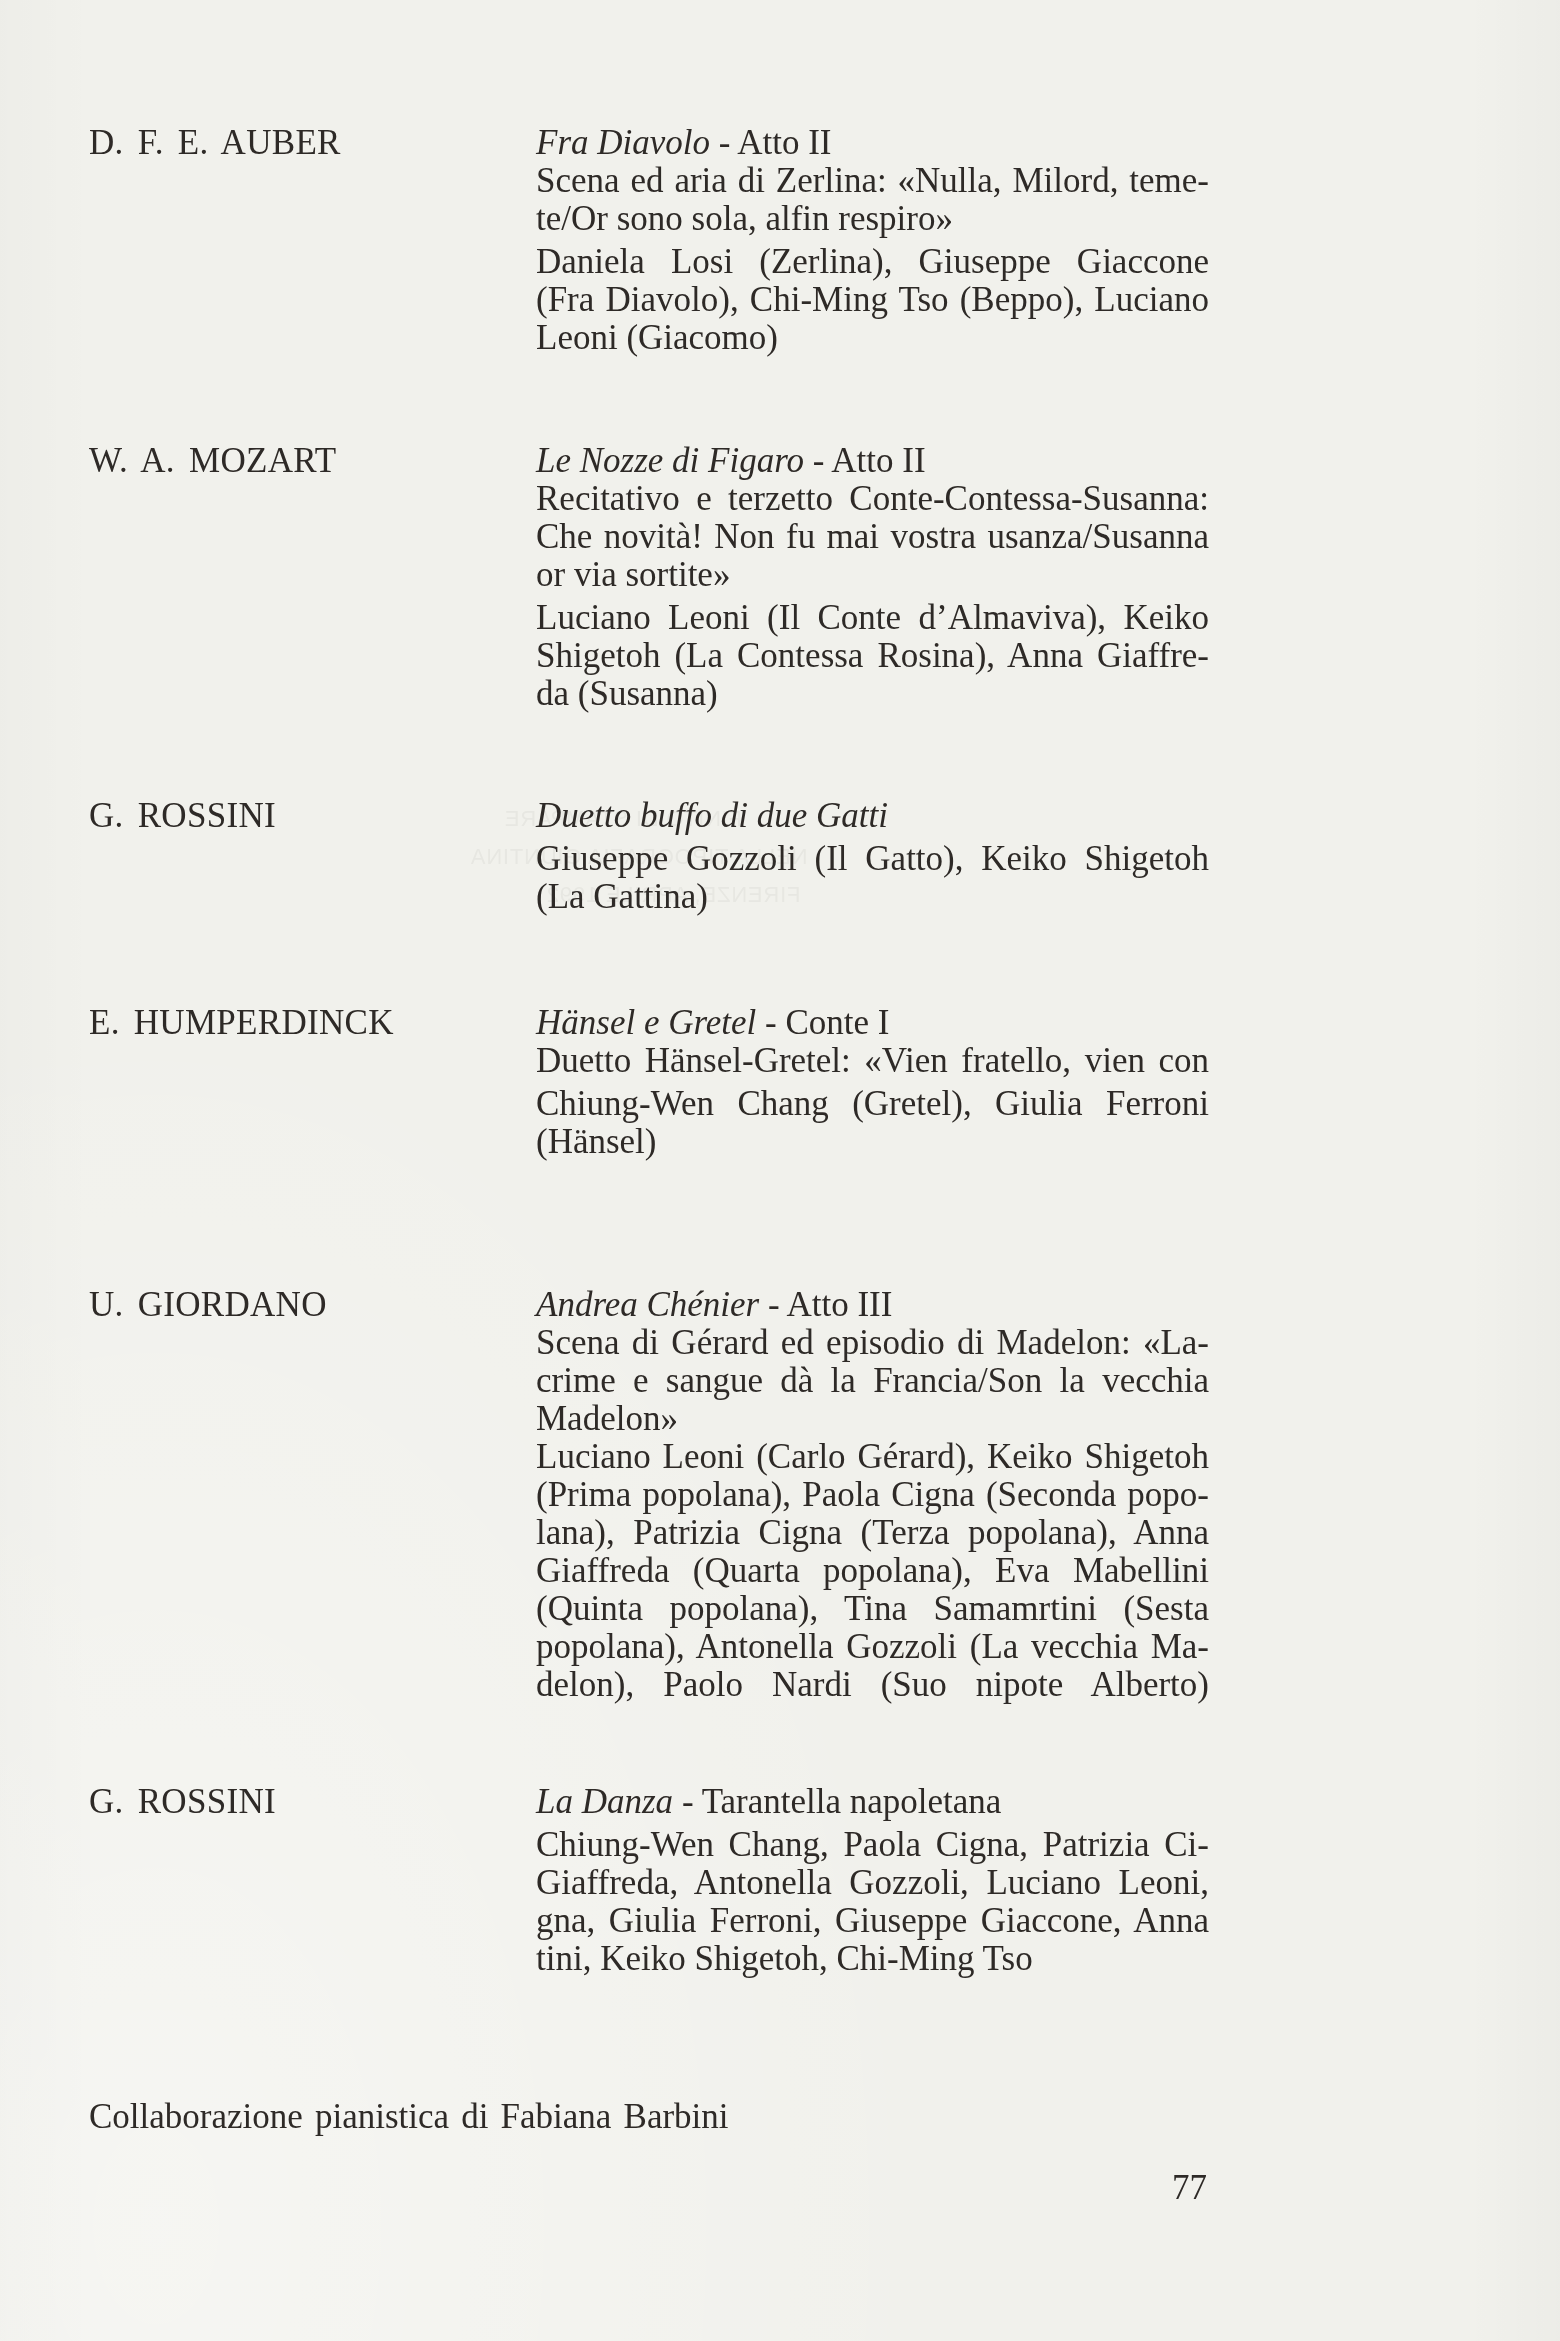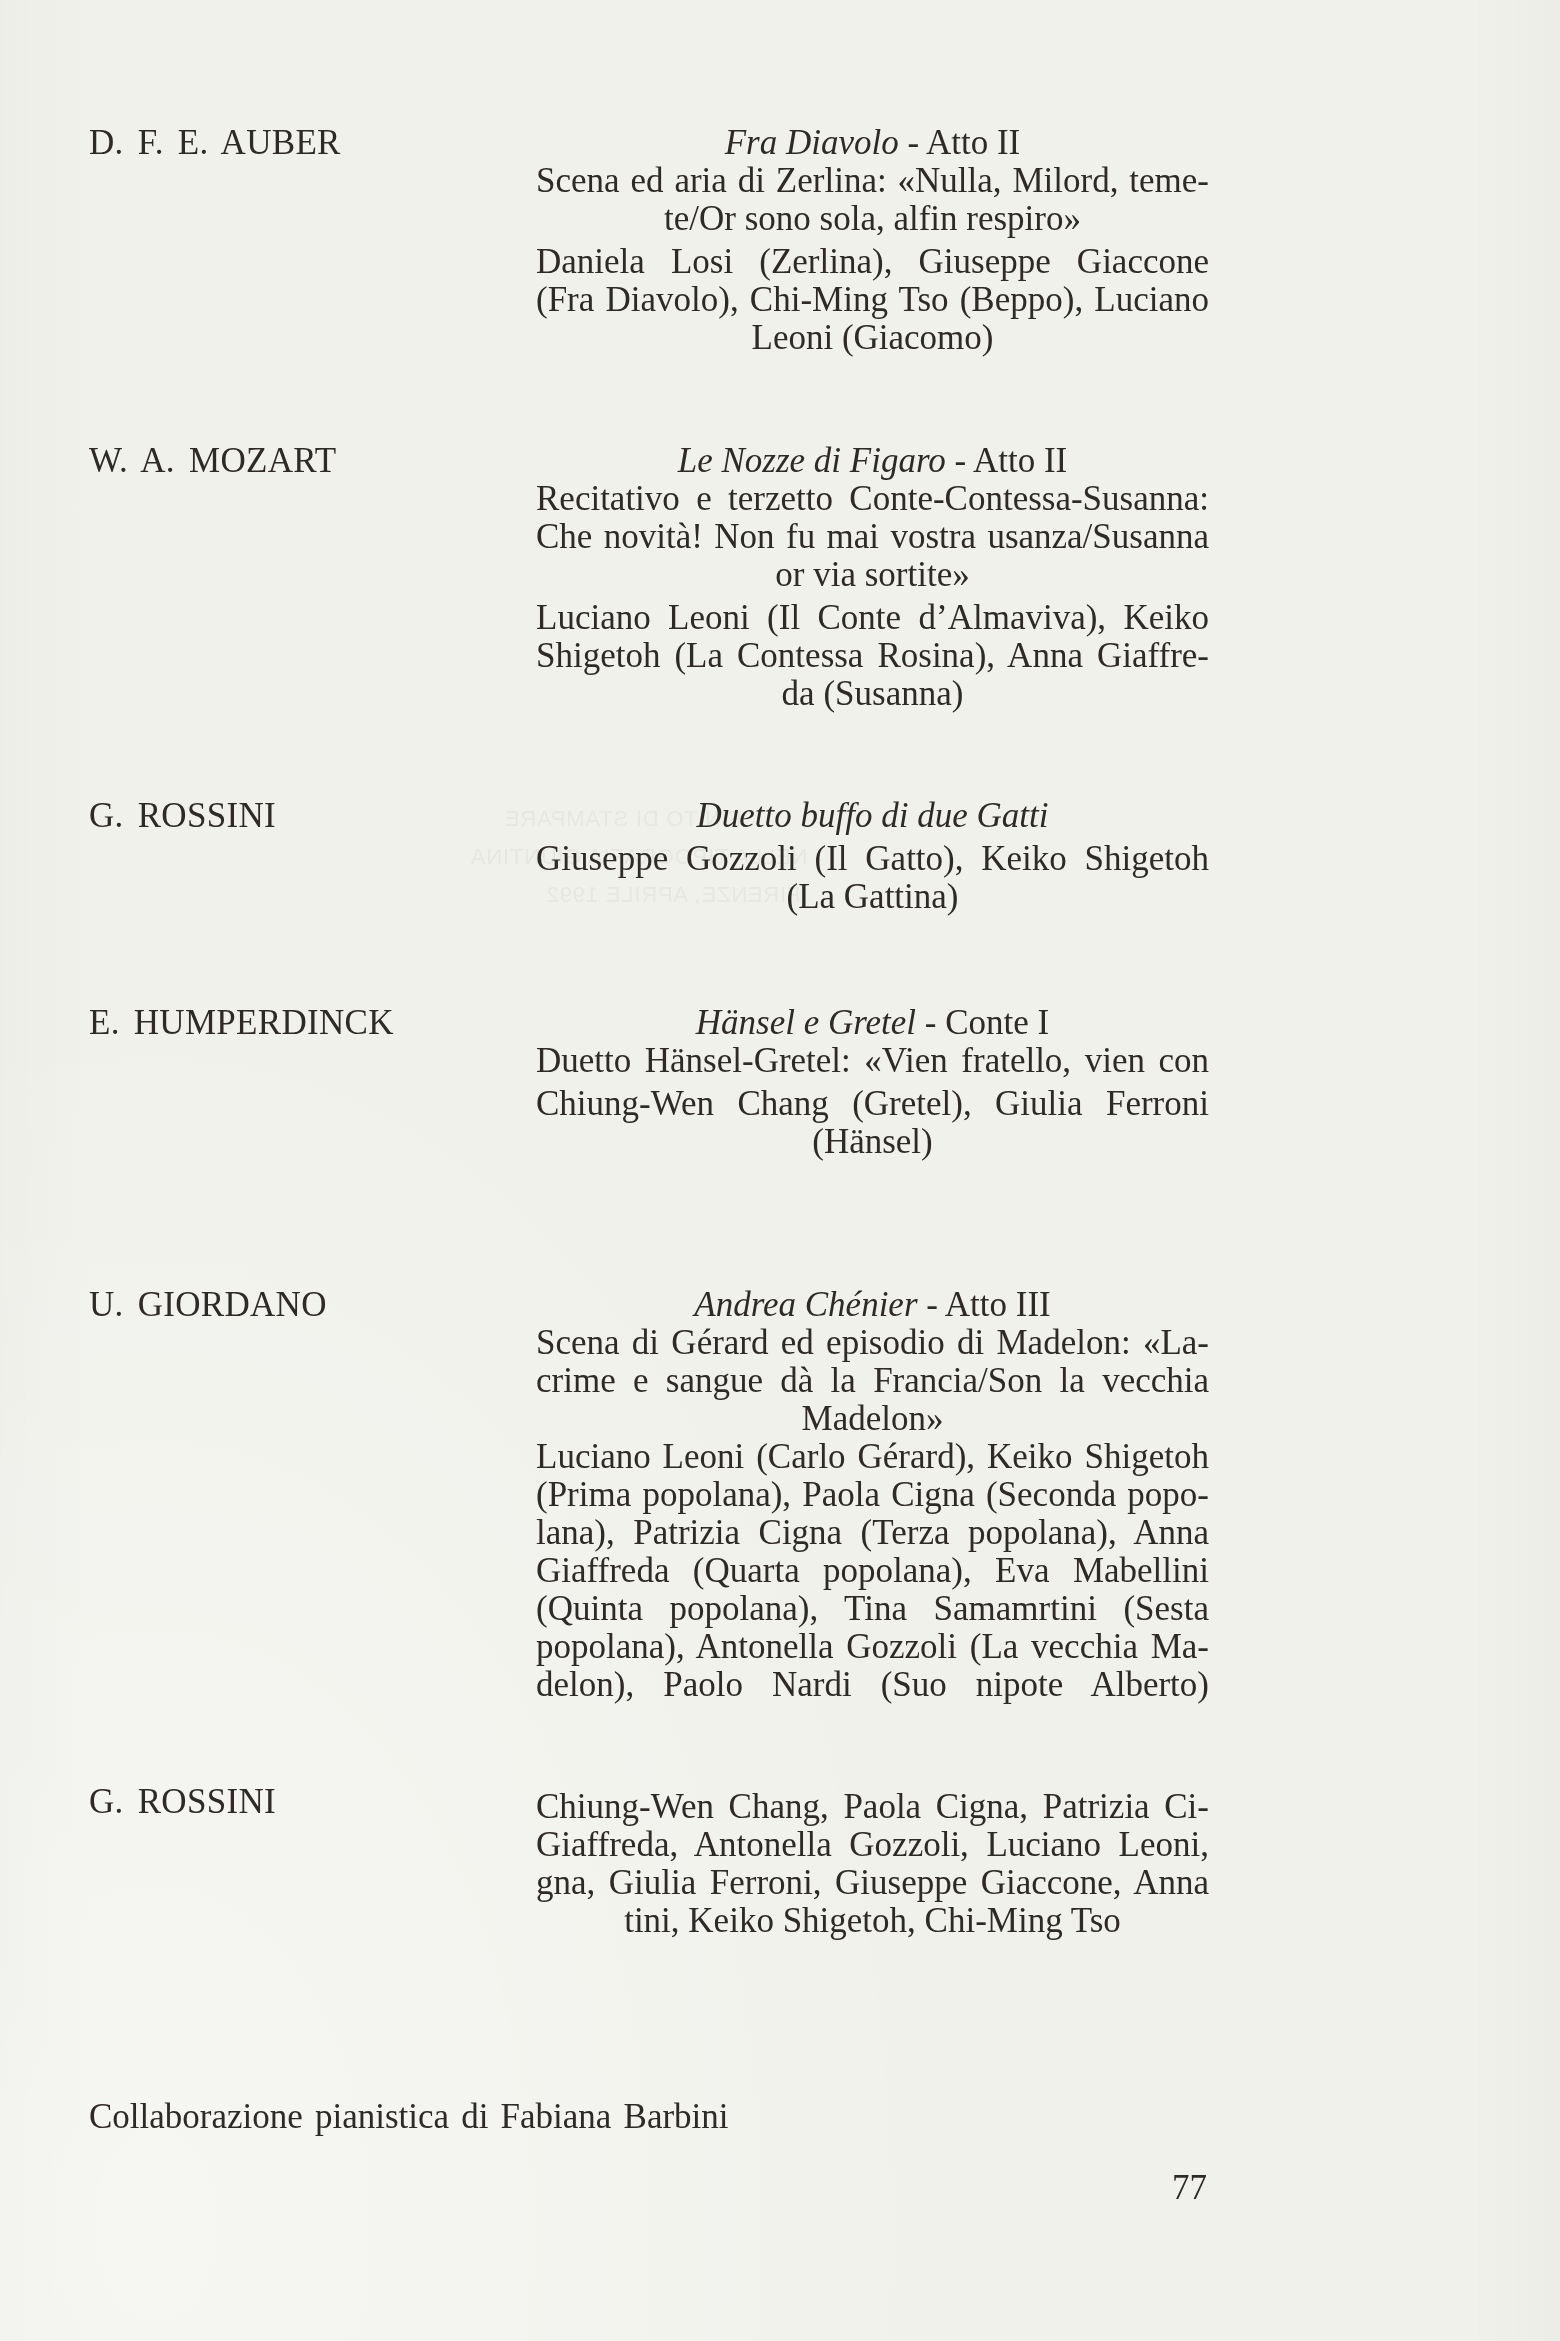--- a/index.html
+++ b/index.html
@@ -19,21 +19,21 @@
   .entry { position: absolute; left: 0; width: 1560px; }
   .composer {
     position: absolute; left: 89px; top: 0;
     font-size: 35px; line-height: 38px; letter-spacing: 0.3px;
     word-spacing: 5px; white-space: nowrap;
   }
   .piece {
     position: absolute; left: 536px; top: 0; width: 673px;
     font-size: 35px; line-height: 38px;
   }
-  .line { display: block; white-space: nowrap; height: 38px; text-align: center; }
+  .line { display: block; white-space: nowrap; height: 38px; }
   .line.j { text-align: justify; text-align-last: justify; white-space: normal; }
   .para-gap { height: 5px; }
   .title-line i { font-style: italic; }
   .footer-note {
     position: absolute; left: 89px; top: 2098px;
     font-size: 35px; line-height: 38px; word-spacing: 3.4px; white-space: nowrap;
   }
   .page-number {
     position: absolute; left: 1172px; top: 2169px; width: 37px; text-align: left;
     font-size: 35px; line-height: 38px;
@@ -114,20 +114,21 @@
     <span class="line j">Giaffreda (Quarta popolana), Eva Mabellini</span>
     <span class="line j">(Quinta popolana), Tina Samamrtini (Sesta</span>
     <span class="line j">popolana), Antonella Gozzoli (La vecchia Ma-</span>
     <span class="line j">delon), Paolo Nardi (Suo nipote Alberto)</span>
   </div>
 </section>
 
 <section class="entry" style="top:1783px;">
   <div class="composer">G. ROSSINI</div>
   <div class="piece">
+    <span class="line title-line"><i>La Danza</i><span> - Tarantella napoletana</span></span>
     <div class="para-gap"></div>
     <span class="line j">Chiung-Wen Chang, Paola Cigna, Patrizia Ci-</span>
     <span class="line j">Giaffreda, Antonella Gozzoli, Luciano Leoni,</span>
     <span class="line j">gna, Giulia Ferroni, Giuseppe Giaccone, Anna</span>
     <span class="line">tini, Keiko Shigetoh, Chi-Ming Tso</span>
   </div>
 </section>
 
 <div class="footer-note">Collaborazione pianistica di Fabiana Barbini</div>
 <div class="page-number">77</div>

